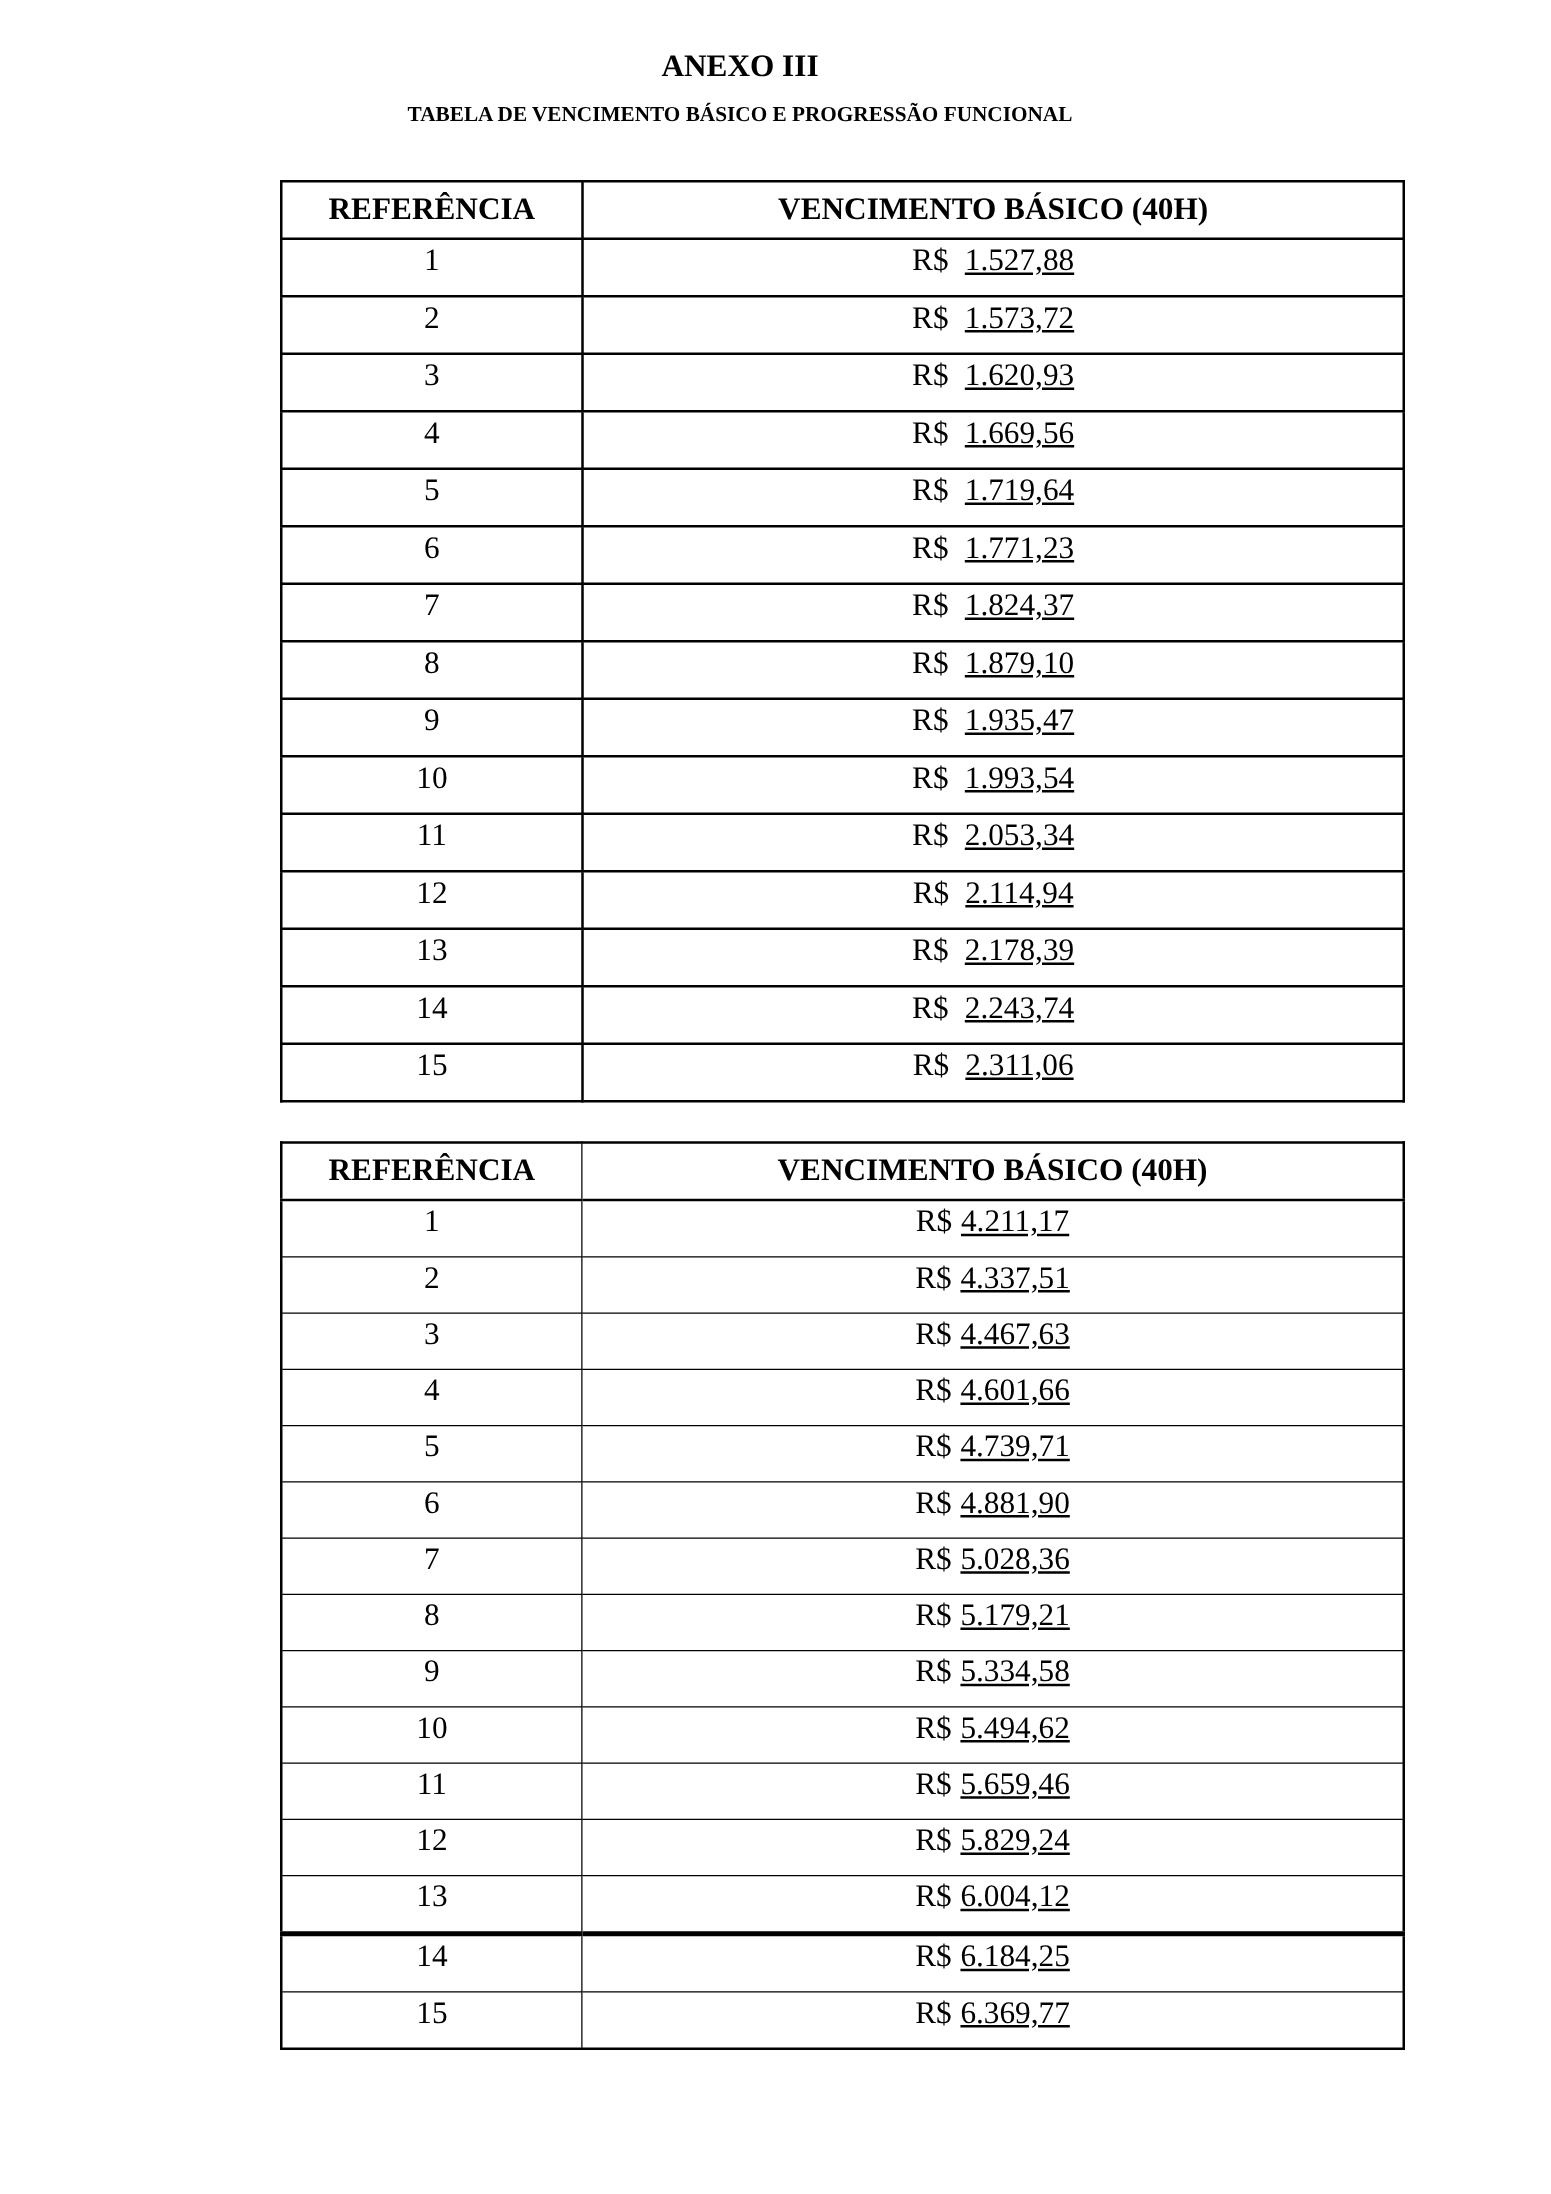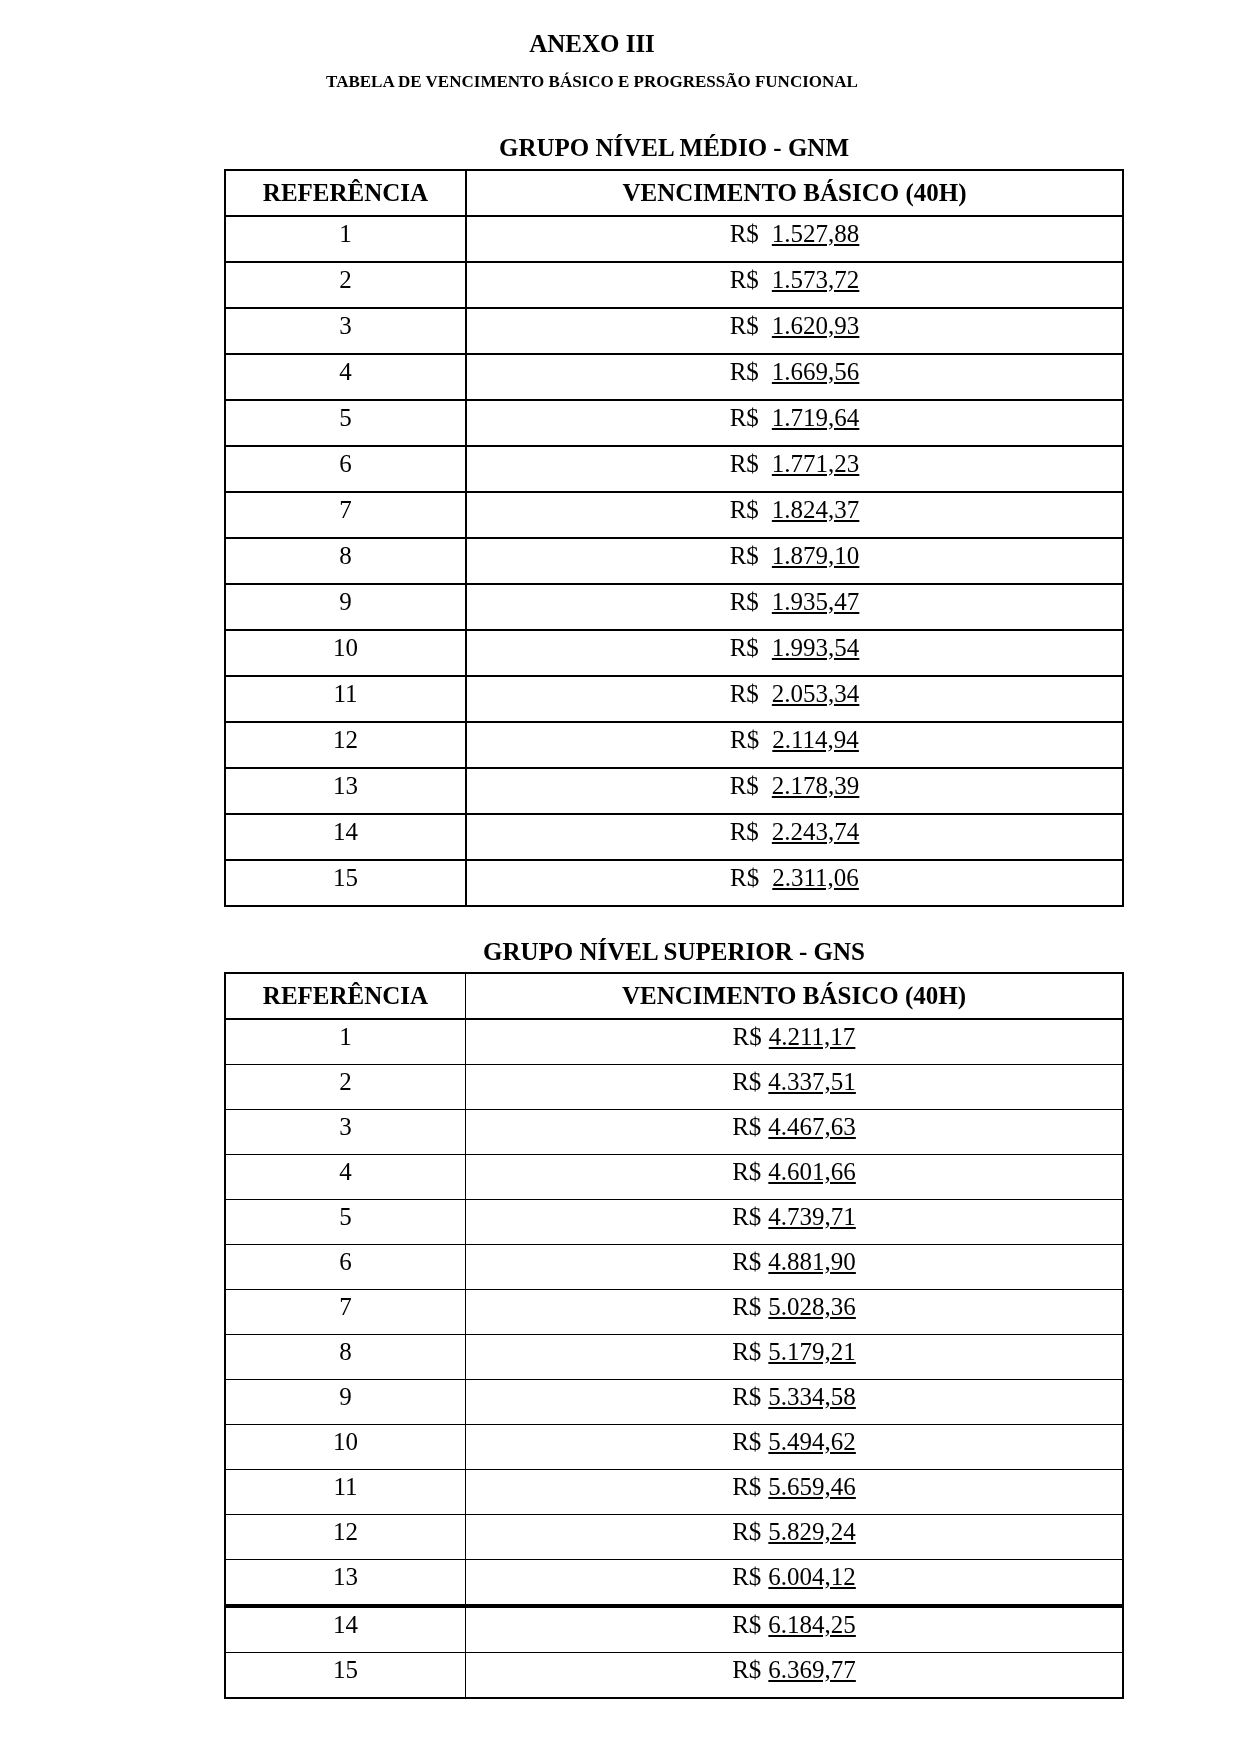--- a/index.html
+++ b/index.html
@@ -15,21 +15,21 @@
     height: 1755px;
     background: #ffffff;
     overflow: hidden;
   }
   .titles {
     width: 1184px;
     text-align: center;
   }
   .doc-title {
     margin: 0;
-    padding-top: 30px;
+    padding-top: 40px;
     font-size: 25px;
     font-weight: bold;
     line-height: 1.1;
   }
   .doc-subtitle {
     margin: 0;
     padding-top: 15px;
     font-size: 17px;
     font-weight: bold;
     line-height: 1.1;
@@ -85,21 +85,20 @@
 <body>
 
 <div class="page">
 
   <div class="titles">
     <h1 class="doc-title">ANEXO III</h1>
     <h2 class="doc-subtitle">TABELA DE VENCIMENTO BÁSICO E PROGRESSÃO FUNCIONAL</h2>
   </div>
 
   <section class="table-block block-1">
-    <div class="table-title">GRUPO NÍVEL MÉDIO - GNM</div>
     <table class="salary-table t1">
       <thead>
         <tr>
           <th class="col-ref">REFERÊNCIA</th>
           <th class="col-val">VENCIMENTO BÁSICO (40H)</th>
         </tr>
       </thead>
       <tbody>
           <tr>
             <td class="col-ref">1</td>
@@ -159,21 +158,20 @@
           </tr>
           <tr>
             <td class="col-ref">15</td>
             <td class="col-val"><span class="cur">R$</span><span class="amt">2.311,06</span></td>
           </tr>
         </tbody>
     </table>
   </section>
 
   <section class="table-block block-2">
-    <div class="table-title">GRUPO NÍVEL SUPERIOR - GNS</div>
     <table class="salary-table t2">
       <thead>
         <tr>
           <th class="col-ref">REFERÊNCIA</th>
           <th class="col-val">VENCIMENTO BÁSICO (40H)</th>
         </tr>
       </thead>
       <tbody>
           <tr>
             <td class="col-ref">1</td>

